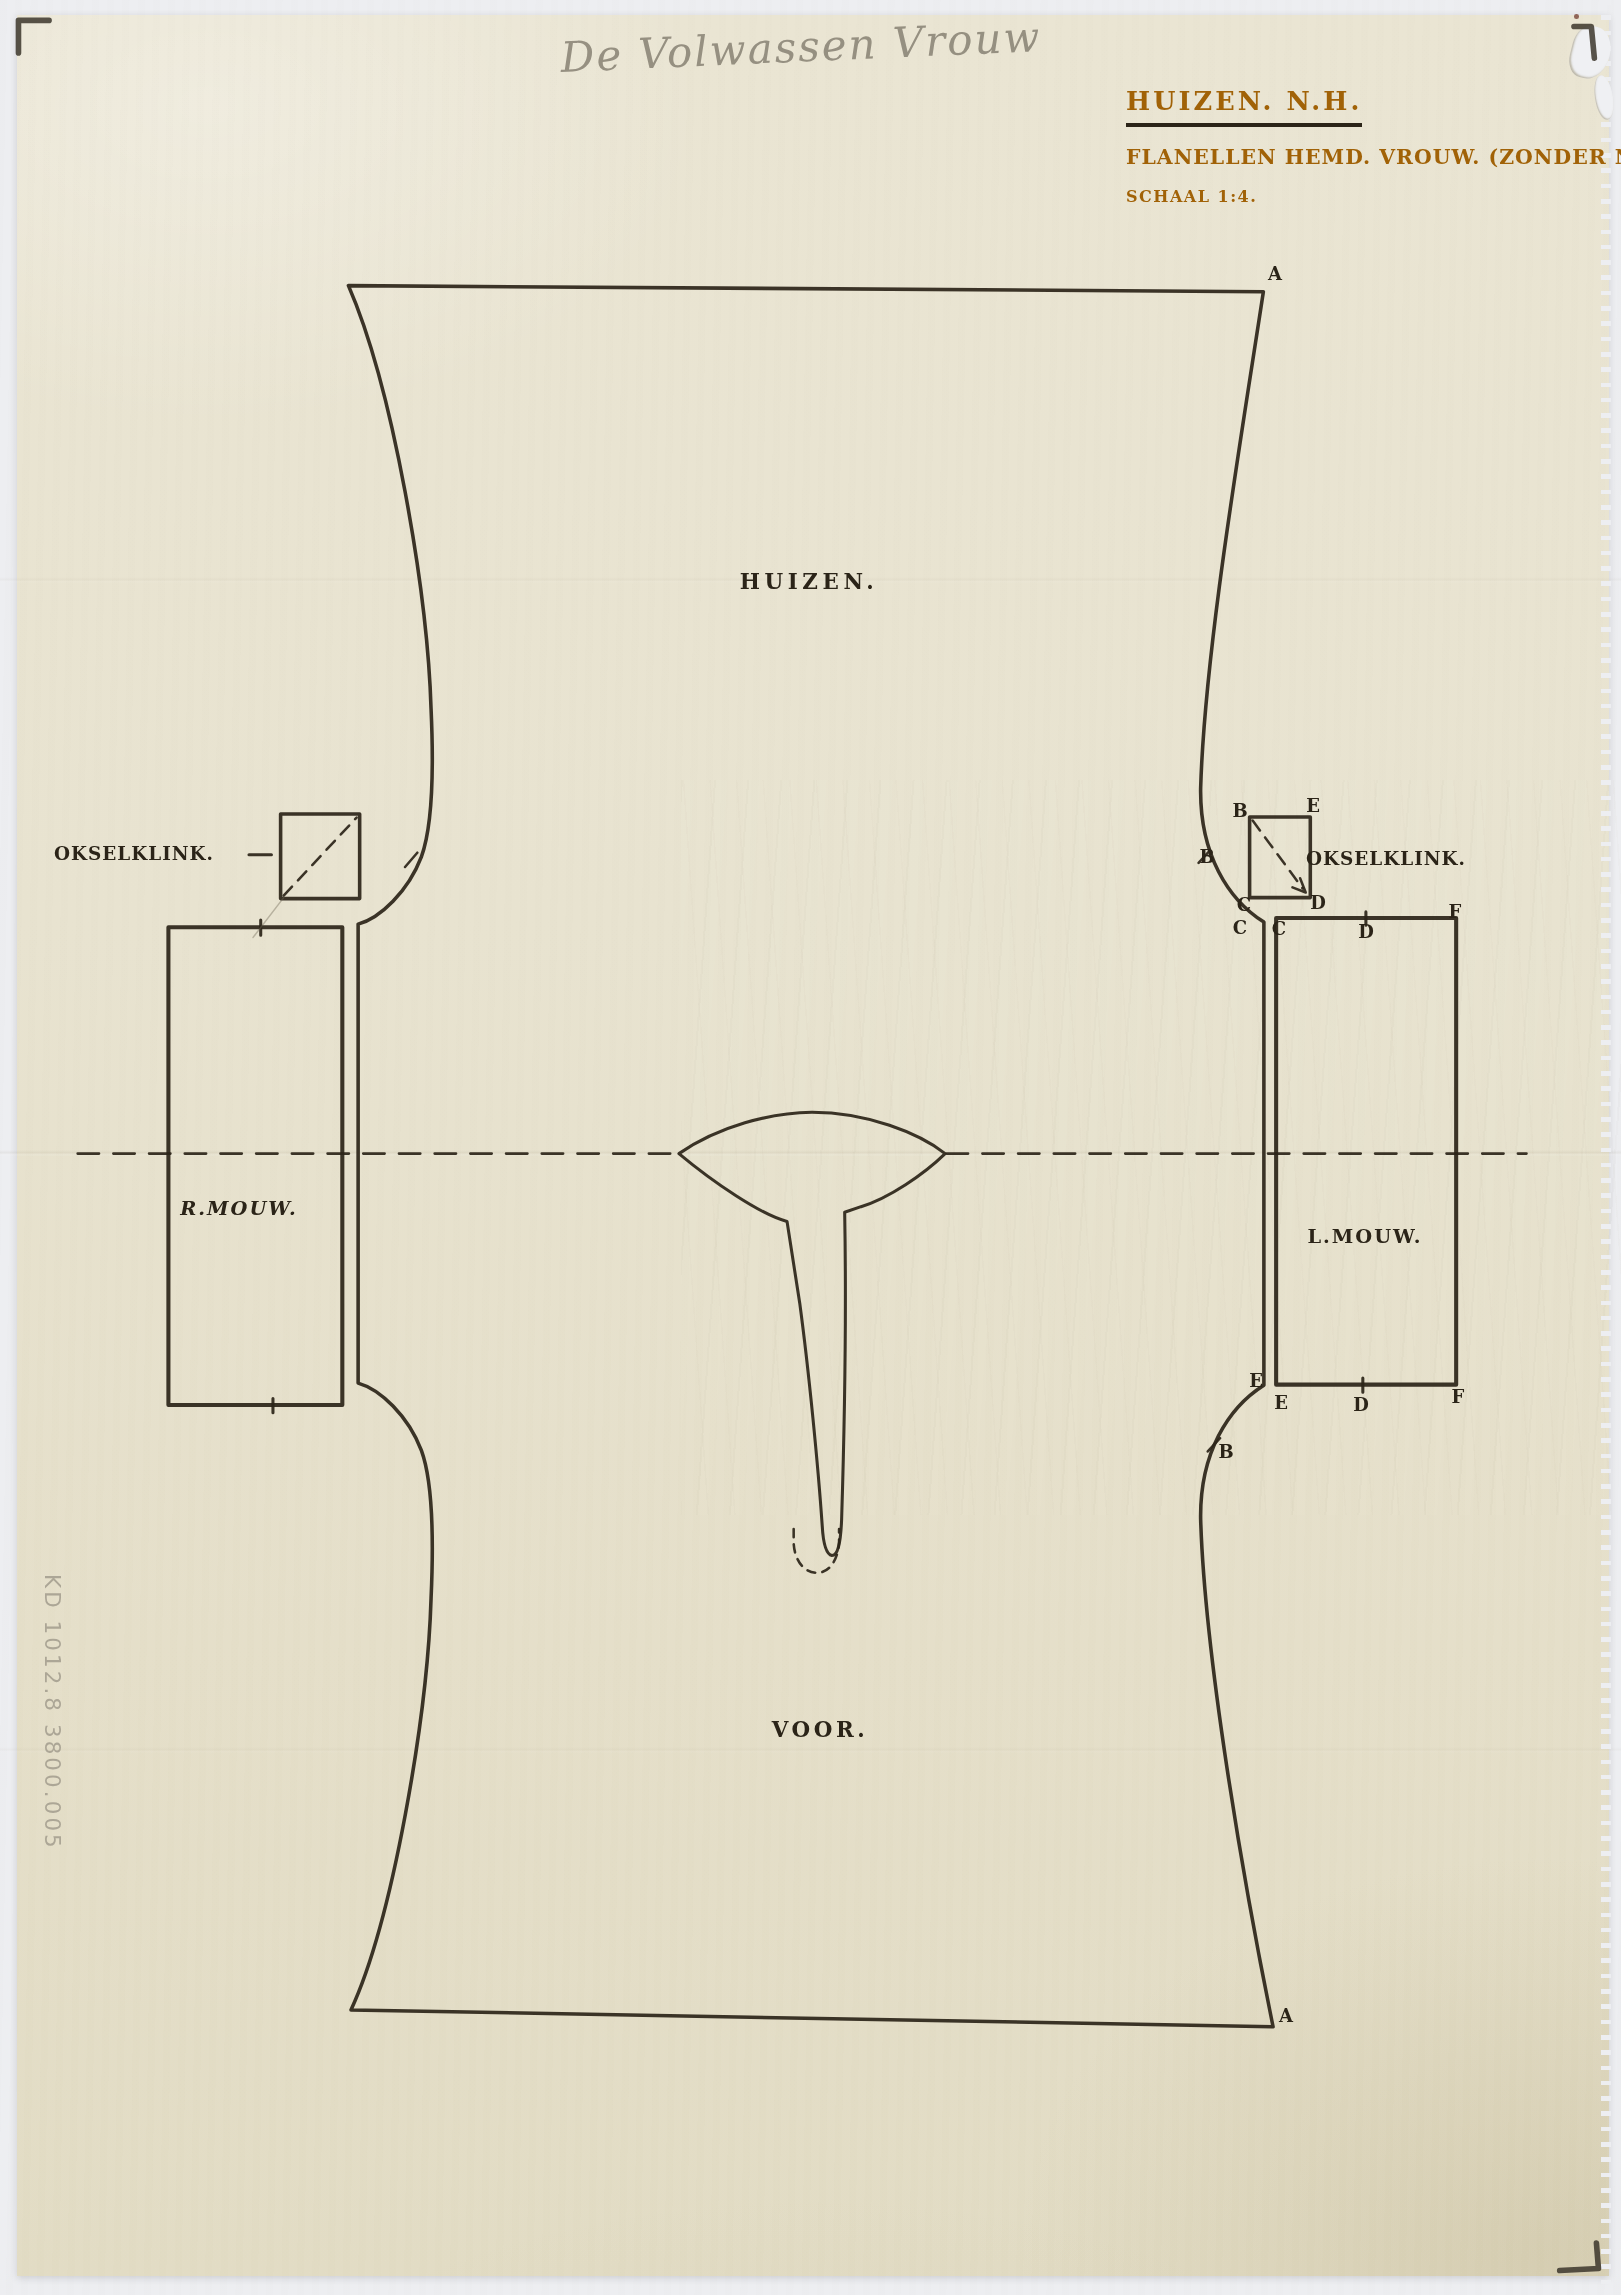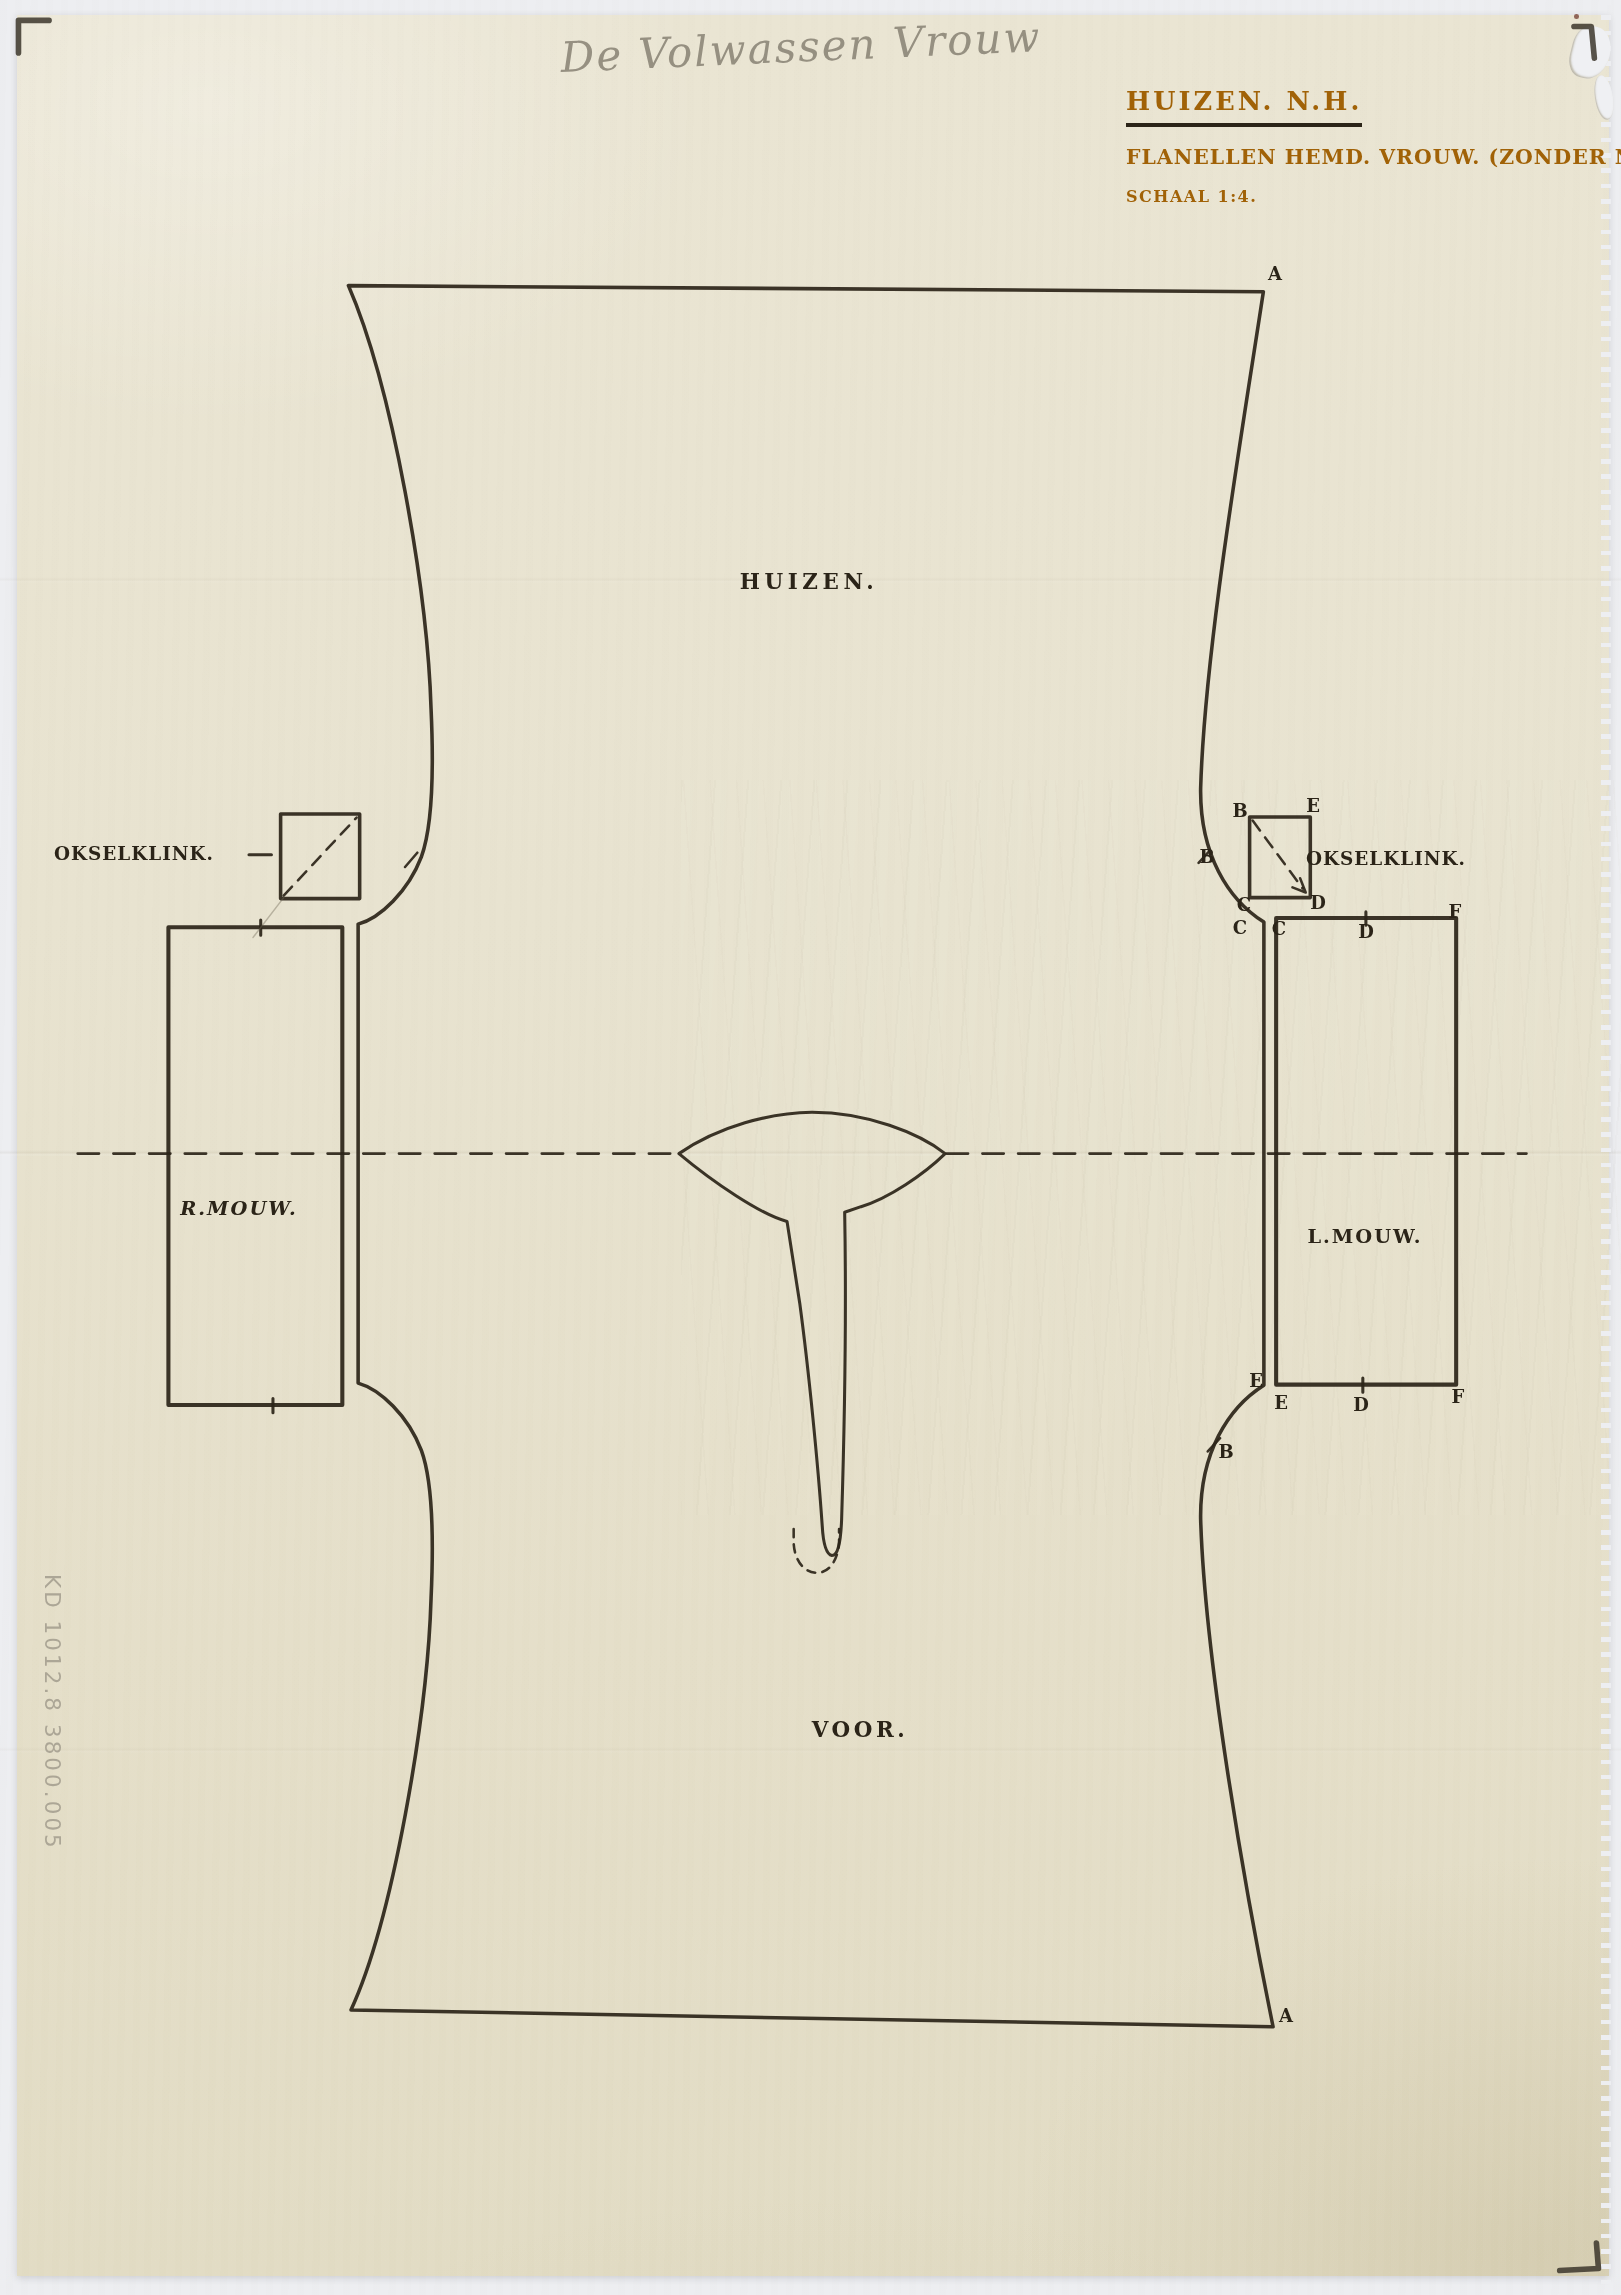--- a/index.html
+++ b/index.html
@@ -50,21 +50,21 @@
   
   .ink{color:#a16207;position:absolute;white-space:nowrap;}
   .hand-caps{font-weight:700;letter-spacing:2px;}
   .title-line1{left:1126px;top:86px;font-size:25.5px;letter-spacing:3.1px;
     border-bottom:4.1px solid #2b2418;padding-bottom:7.1px;}
   .title-line2{left:1126px;top:145px;font-size:20.4px;letter-spacing:1px;}
   .title-line3{left:1126px;top:187px;font-size:16px;letter-spacing:1.5px;}
 
   .lbl{position:absolute;transform:translate(-50%,-50%);font-weight:700;color:#2b2418;white-space:nowrap;}
   .lbl-achter{left:809px;top:581px;font-size:21.4px;letter-spacing:4.6px;}
-  .lbl-voor{left:820px;top:1729px;font-size:21.4px;letter-spacing:3.6px;margin-left:40px;}
+  .lbl-voor{left:820px;top:1729px;font-size:21.4px;letter-spacing:3.6px;}
   .lbl-rmouw{left:239px;top:1208px;font-size:19.4px;letter-spacing:2px;font-style:italic;}
   .lbl-lmouw{left:1365px;top:1220px;font-size:19.4px;letter-spacing:2px;margin-top:16px;}
   .lbl-oksel-l{left:134px;top:853px;font-size:18.4px;letter-spacing:1px;}
   .lbl-oksel-r{left:1386px;top:858px;font-size:18.4px;letter-spacing:1px;}
 
   .pt{position:absolute;transform:translate(-50%,-50%);font-size:18px;font-weight:700;color:#2b2418;}
 
   
   .pencil-script{position:absolute;left:801px;top:47px;transform:translate(-50%,-50%) rotate(-2.5deg);
     font-style:italic;font-size:42px;color:#8d8779;letter-spacing:2px;opacity:.9;

